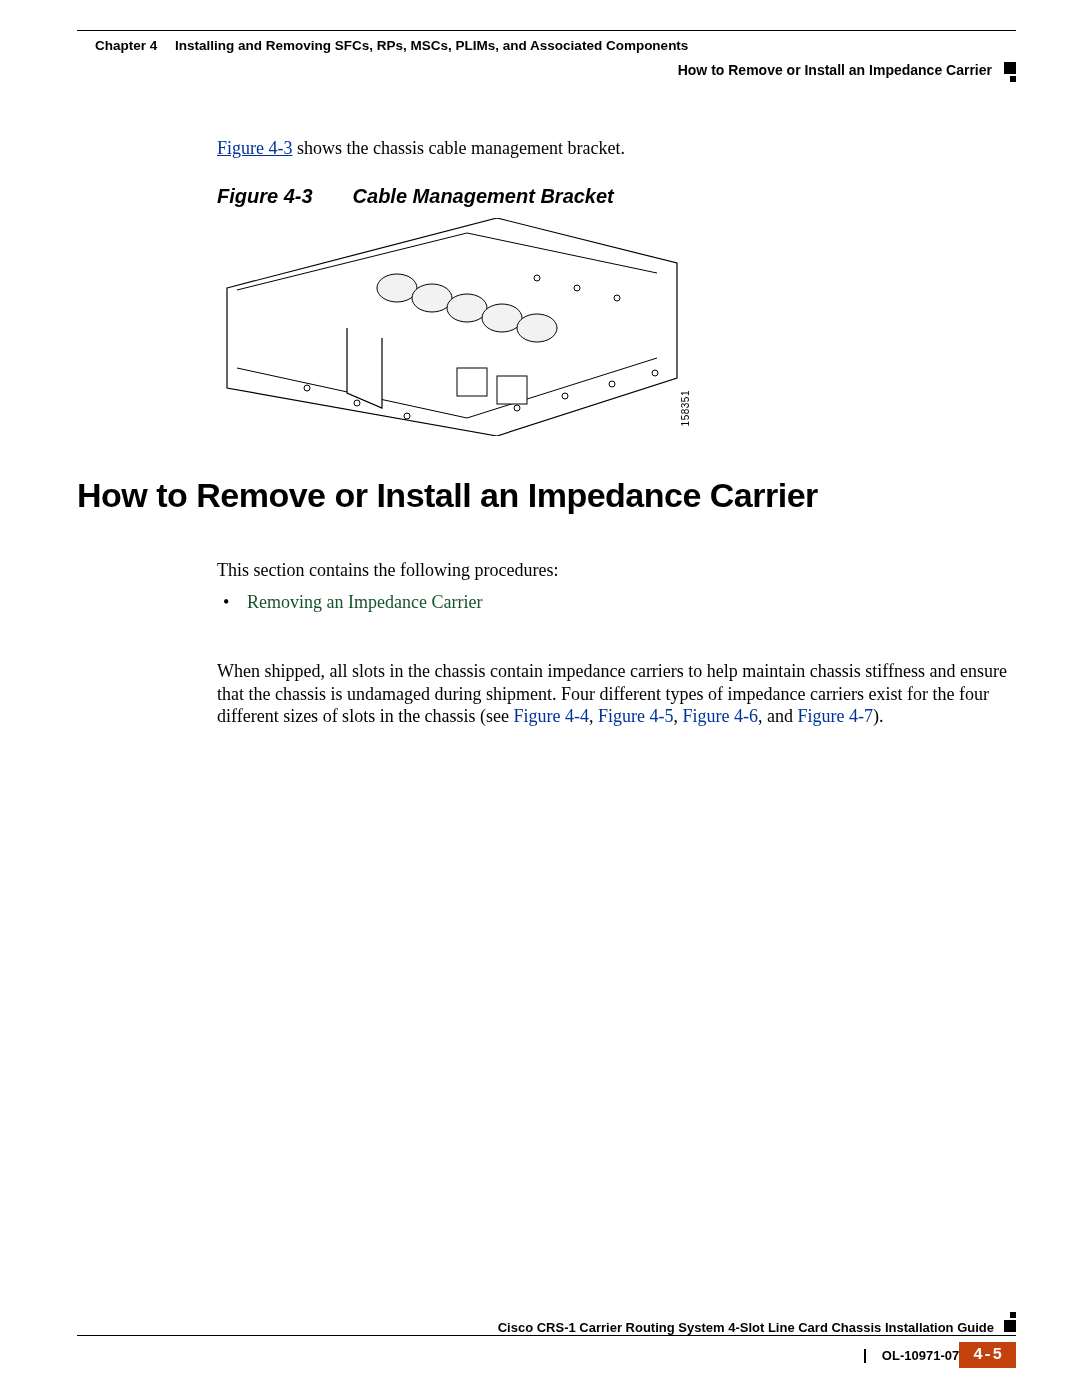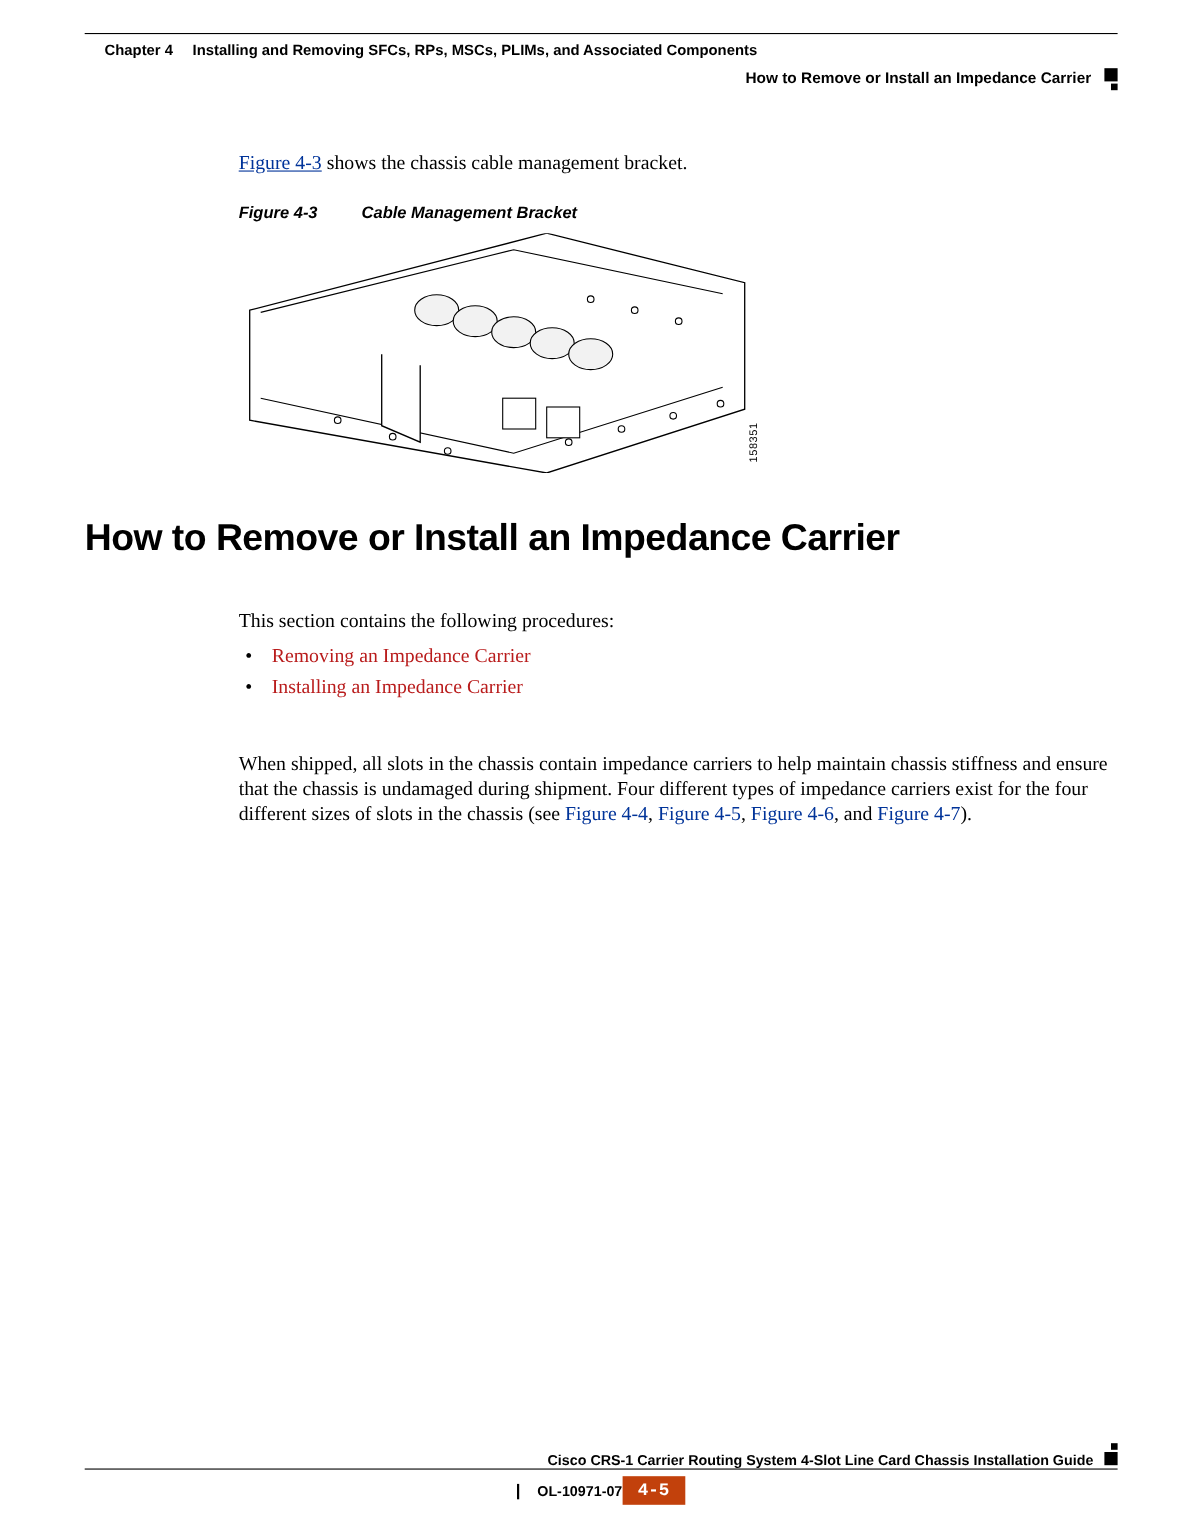--- a/index.html
+++ b/index.html
@@ -74,21 +74,21 @@
   .intro-line {
     font-size: 18px;
     margin-left: 140px;
     margin-bottom: 26px;
   }
   .link { color: #003399; }
   .figure-caption {
     font-family: Arial, Helvetica, sans-serif;
     font-weight: bold;
     font-style: italic;
-    font-size: 15px;
+    font-size: 20px;
     margin-left: 140px;
     margin-bottom: 10px;
   }
   .figure-caption .fig-num { margin-right: 40px; }
   .figure-placeholder {
     margin-left: 140px;
     width: 470px;
     height: 218px;
     position: relative;
     margin-bottom: 40px;
@@ -128,21 +128,21 @@
   .bullets li {
     list-style: none;
     position: relative;
   }
   .bullets li::before {
     content: "•";
     position: absolute;
     left: -24px;
     color: #000;
   }
-  .bullets a { color: #b91c1c; text-decoration: none; }
+  .bullets a { color: #14532d; text-decoration: none; }
   .body-p a { color: #003399; text-decoration: none; }
 
   .footer-area {
     position: absolute;
     bottom: 29px;
     left: 77px;
     right: 64px;
   }
   .footer-rule {
     border-top: 1px solid #000;
@@ -167,21 +167,21 @@
   .footer-marker-r2 {
     position: absolute;
     right: 0;
     top: -8px;
     width: 6px;
     height: 6px;
     background: #000;
   }
   .footer-bottom-row {
     display: flex;
-    justify-content: center;
+    justify-content: flex-end;
     align-items: center;
     margin-top: 6px;
   }
   .doc-number {
     font-family: Arial, Helvetica, sans-serif;
     font-weight: bold;
     font-size: 13px;
     padding-left: 18px;
     position: relative;
   }
@@ -256,21 +256,20 @@
       </svg>
       <div class="fig-id-vert">158351</div>
     </div>
 
     <h1 class="main-heading">How to Remove or Install an Impedance Carrier</h1>
 
     <p class="body-p">This section contains the following procedures:</p>
 
     <ul class="bullets">
       <li><a href="#">Removing an Impedance Carrier</a></li>
-      <li><a href="#">Installing an Impedance Carrier</a></li>
     </ul>
 
     <p class="body-p">
       <span>When shipped, all slots in the chassis contain impedance carriers to help maintain chassis stiffness and ensure that the chassis is undamaged during shipment. Four different types of impedance carriers exist for the four different sizes of slots in the chassis (see </span><a href="#">Figure 4-4</a><span>, </span><a href="#">Figure 4-5</a><span>, </span><a href="#">Figure 4-6</a><span>, and </span><a href="#">Figure 4-7</a><span>).</span>
     </p>
   </div>
 
   <div class="footer-area">
     <div class="doc-title-footer">
       <span class="footer-marker-r2"></span>

